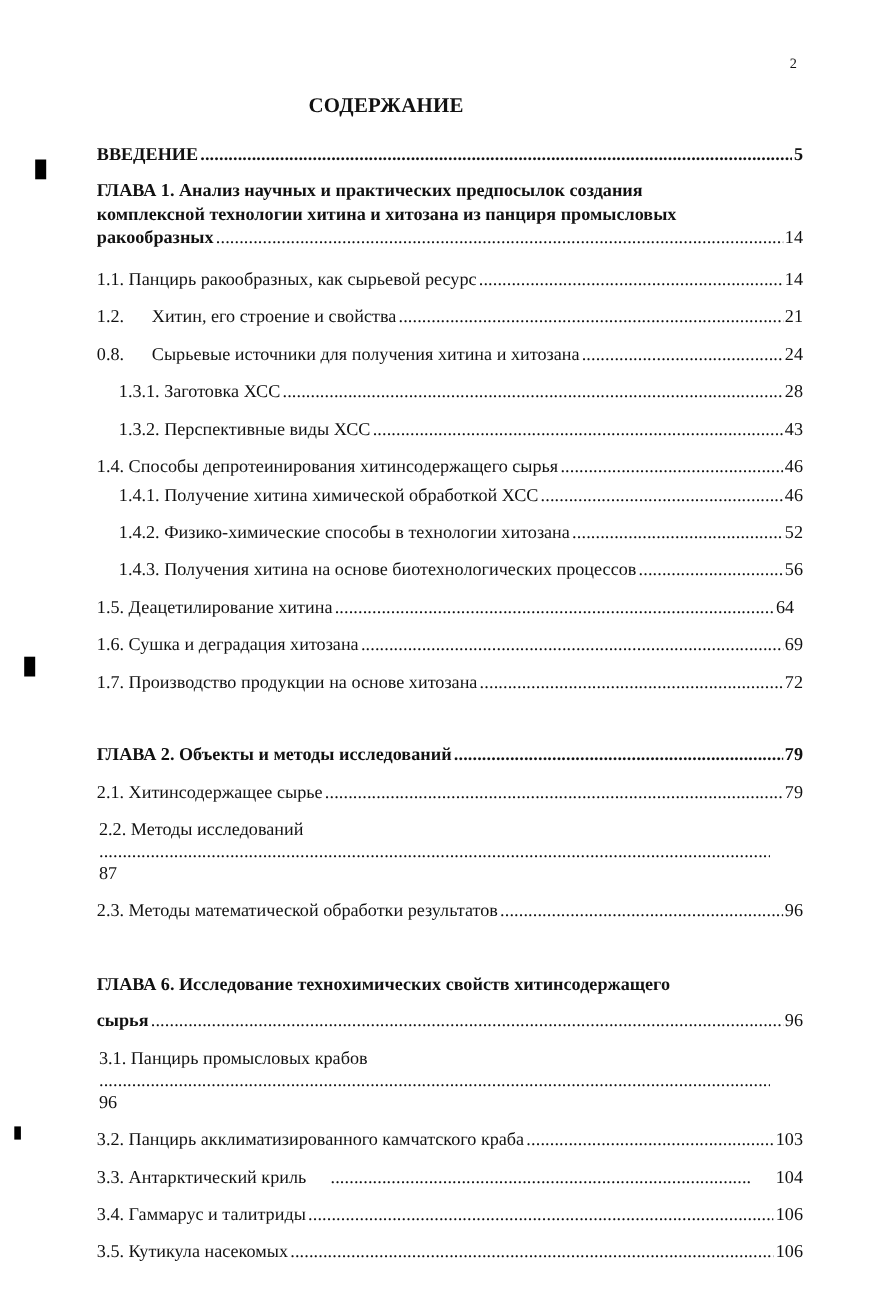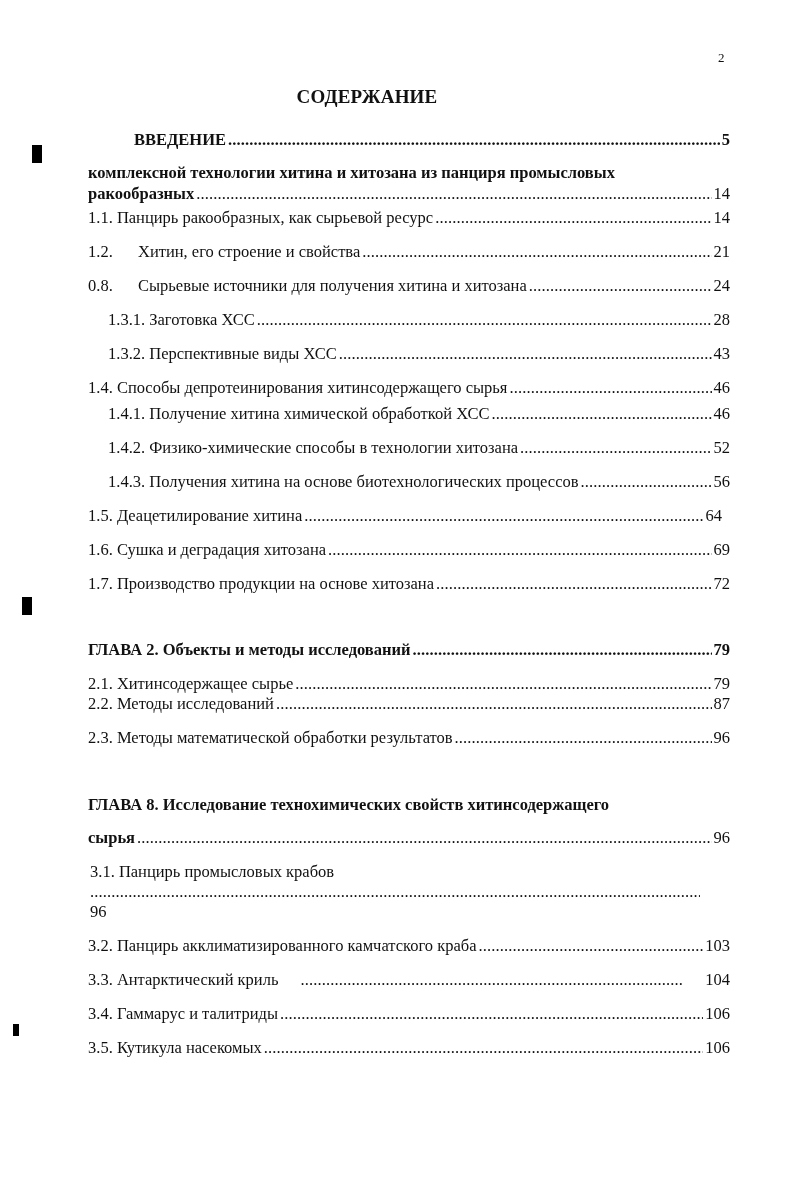--- a/index.html
+++ b/index.html
@@ -1,19 +1,19 @@
 <!DOCTYPE html>
 <html><head>
 <meta charset="utf-8">
 <style>
   html, body { margin: 0; padding: 0; background: #ffffff; }
   body { width: 793px; height: 1193px; position: relative; overflow: hidden;
          font-family: "Liberation Serif", "DejaVu Serif", serif; color: #111; }
   .page-number { position: absolute; left: 718px; top: 50px; font-size: 13px; }
-  .title { position: absolute; left: 16px; width: 702px; top: 86px; text-align: center;
+  .title { position: absolute; left: 0; width: 702px; top: 86px; text-align: center;
            font-weight: bold; font-size: 19px; letter-spacing: 0.2px; }
   .toc { position: absolute; left: 88px; width: 642px; top: 126px; }
   .entry { display: flex; align-items: baseline; font-size: 16.5px; line-height: 20px; }
   .entry .label { white-space: nowrap; }
   .entry .dots { flex: 1; overflow: hidden; white-space: nowrap; margin: 0 2px; }
   .entry .dots::before { content: ". . . . . . . . . . . . . . . . . . . . . . . . . . . . . . . . . . . . . . . . . . . . . . . . . . . . . . . . . . . . . . . . . . . . . . . . . . . . . . . . . . . . . . . . . . . . . . . . . . . . . . . . . . . . . . . . . . . . . . . . . . . . . . . . . . . . . . . . . . . . . . . ."; letter-spacing: -2px; }
   .entry .page { white-space: nowrap; text-align: right; }
   .bold { font-weight: bold; }
   .chapter-multi .head { font-weight: bold; font-size: 16.5px; line-height: 22px; }
   .indent { padding-left: 20px; }
@@ -26,36 +26,37 @@
 <div>
   <div class="page-number">2</div>
   <div class="title">СОДЕРЖАНИЕ</div>
 
   <div class="artifact" style="left:32px;top:145px;width:10px;height:18px;"></div>
   <div class="artifact" style="left:22px;top:597px;width:10px;height:18px;"></div>
   <div class="artifact" style="left:13px;top:1024px;width:6px;height:12px;"></div>
 
   <div class="toc">
 
-    <div class="entry bold" style="margin-top:4px;margin-left:46px;">
+    <div class="entry bold" style="margin-top:4px;">
       <span class="label">ВВЕДЕНИЕ</span>
       <span class="dots"></span>
       <span class="page">5</span>
     </div>
 
     <div class="chapter-multi" style="margin-top:12px;">
+      <div class="head">ГЛАВА 1. Анализ научных и практических предпосылок создания</div>
       <div class="head">комплексной технологии хитина и хитозана из панциря промысловых</div>
       <div class="entry">
         <span class="label bold">ракообразных</span>
         <span class="dots"></span>
         <span class="page">14</span>
       </div>
     </div>
 
-    <div class="entry" style="margin-top:4px;">
+    <div class="entry" style="margin-top:18px;">
       <span class="label"><span>1.1.</span> <span>Панцирь ракообразных, как сырьевой ресурс</span></span>
       <span class="dots"></span>
       <span class="page">14</span>
     </div>
 
     <div class="entry l12" style="margin-top:14px;">
       <span class="label"><span class="num">1.2.</span><span>Хитин, его строение и свойства</span></span>
       <span class="dots"></span>
       <span class="page">21</span>
     </div>
@@ -125,34 +126,34 @@
       <span class="dots"></span>
       <span class="page">79</span>
     </div>
 
     <div class="entry" style="margin-top:14px;">
       <span class="label"><span>2.1.</span> <span>Хитинсодержащее сырье</span></span>
       <span class="dots"></span>
       <span class="page">79</span>
     </div>
 
-    <div class="entry" style="">
+    <div class="entry" style="margin-top:14px;flex-direction:column;">
       <span class="label"><span>2.2.</span> <span>Методы исследований</span></span>
       <span class="dots"></span>
       <span class="page">87</span>
     </div>
 
     <div class="entry" style="margin-top:14px;">
       <span class="label"><span>2.3.</span> <span>Методы математической обработки результатов</span></span>
       <span class="dots"></span>
       <span class="page">96</span>
     </div>
 
     <div class="chapter-multi" style="margin-top:46px;">
-      <div class="head">ГЛАВА 8. Исследование технохимических свойств хитинсодержащего</div>
+      <div class="head">ГЛАВА 6. Исследование технохимических свойств хитинсодержащего</div>
       <div class="entry" style="margin-top:12px;">
         <span class="label bold">сырья</span>
         <span class="dots"></span>
         <span class="page">96</span>
       </div>
     </div>
 
     <div class="entry" style="margin-top:14px;flex-direction:column;">
       <span class="label"><span>3.1.</span> <span>Панцирь промысловых крабов</span></span>
       <span class="dots"></span>

